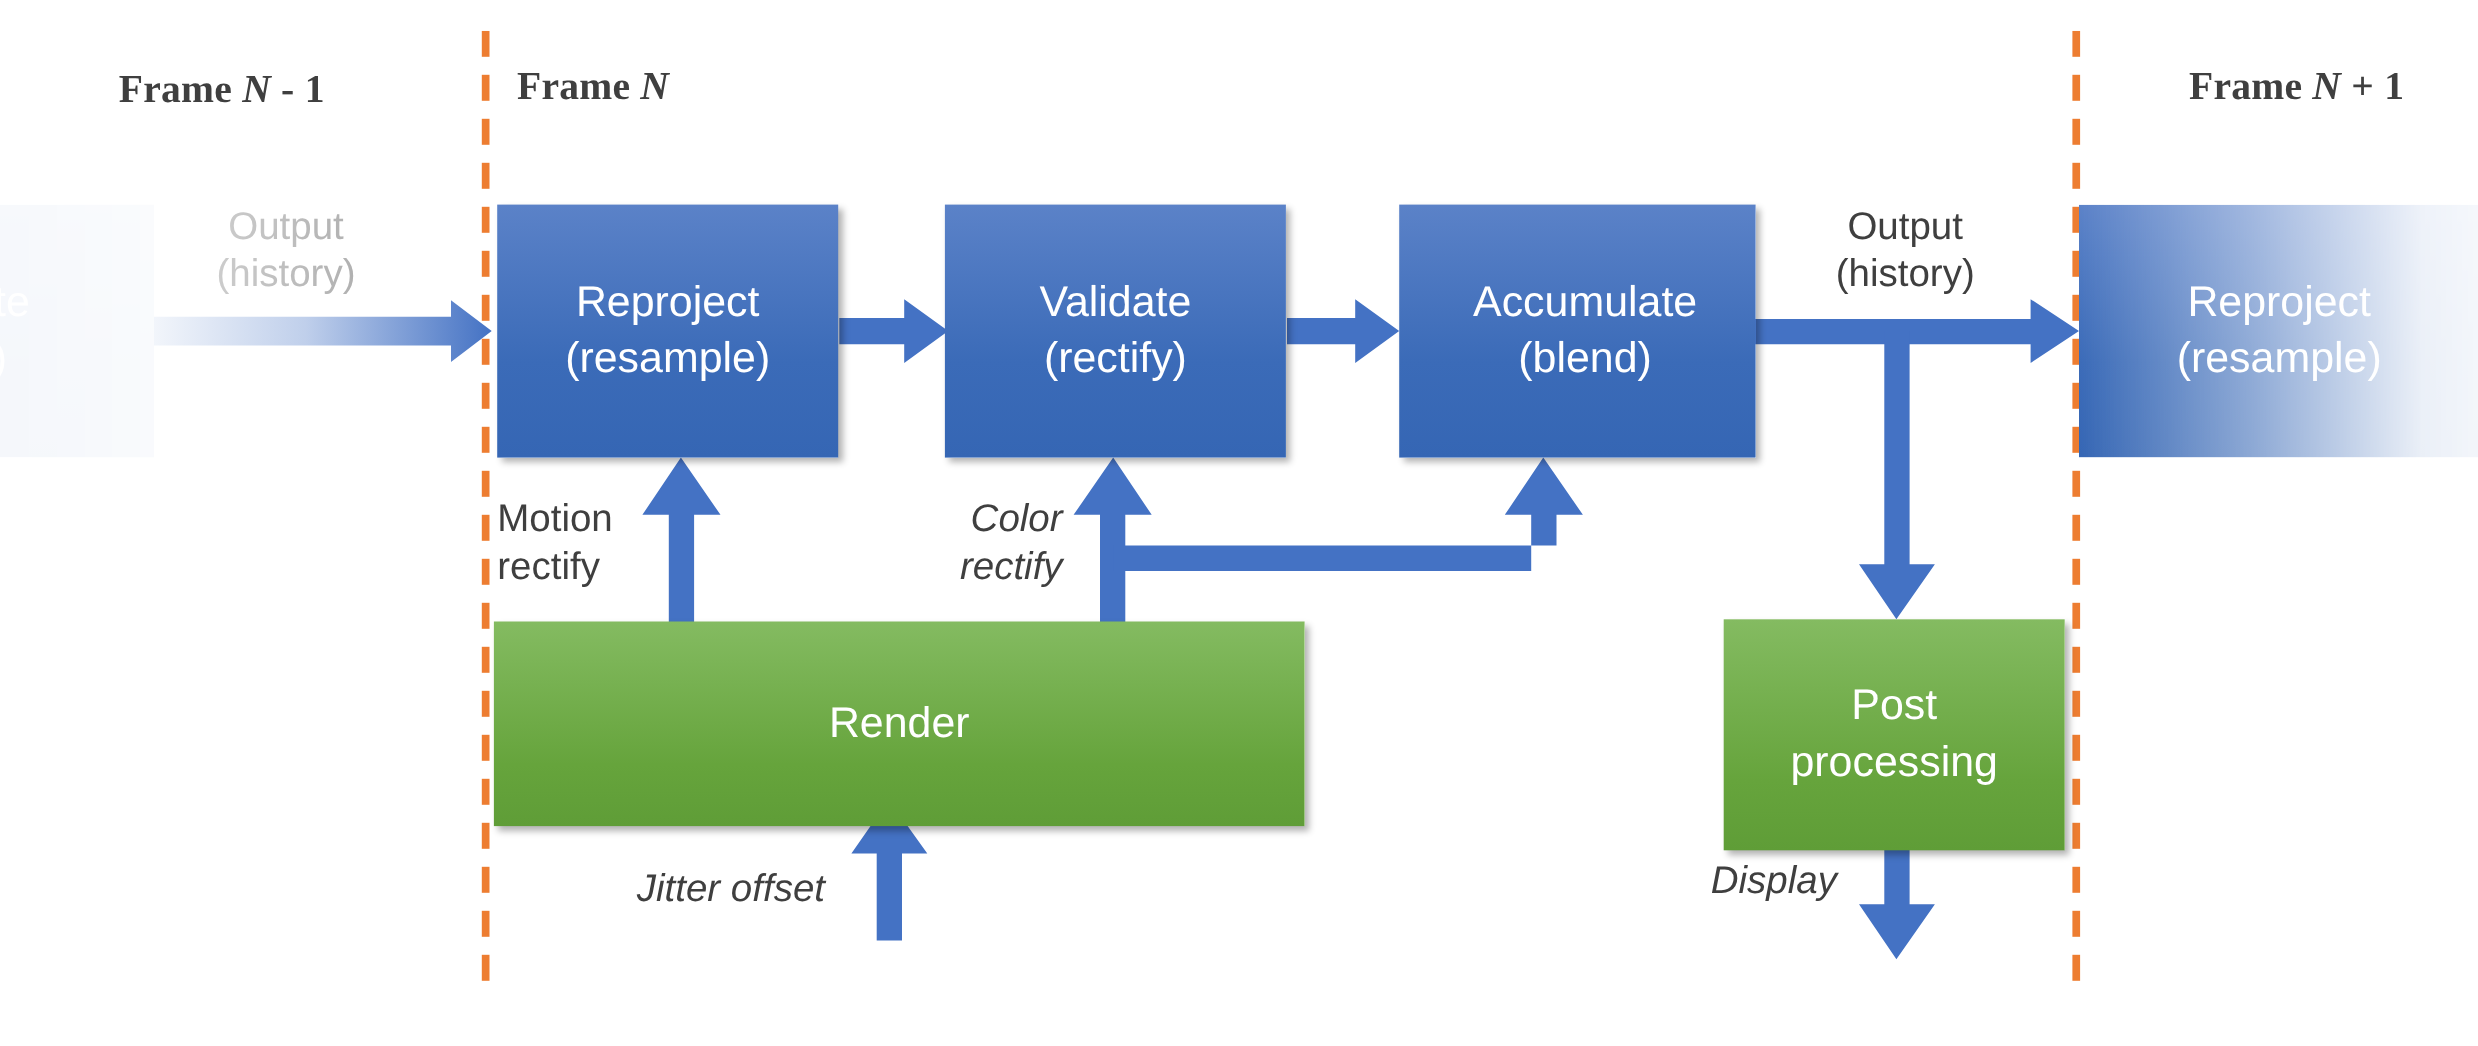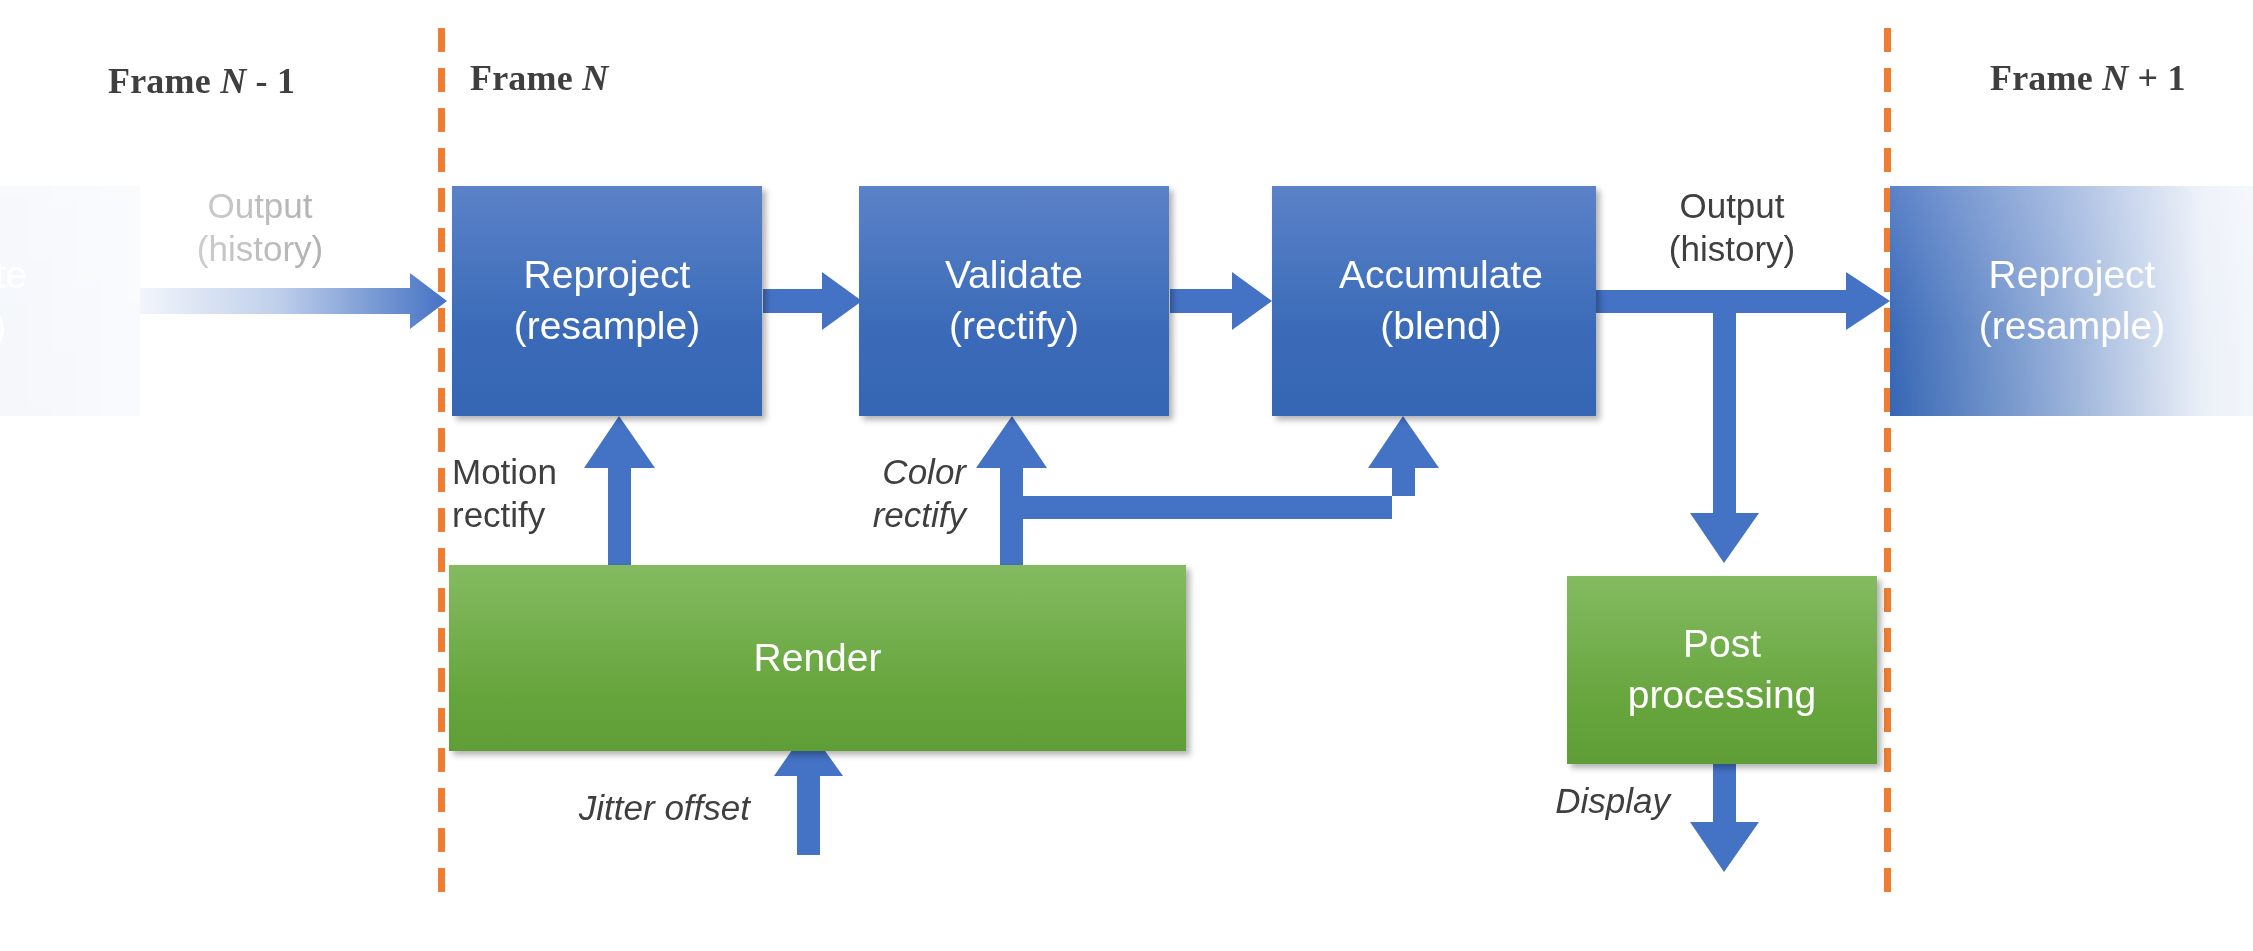--- a/index.html
+++ b/index.html
@@ -194,21 +194,21 @@
       <span class="lbl">(blend)</span>
     </div>
   </div>
 
   <div class="box green" style="left:449px; top:565px; width:737px; height:186px;">
     <div>
       <span class="lbl">Render</span>
     </div>
   </div>
 
-  <div class="box green" style="left:1567px; top:563px; width:310px; height:188px;margin-top:13px;">
+  <div class="box green" style="left:1567px; top:563px; width:310px; height:210px;">
     <div>
       <span class="lbl">Post</span>
       <span class="lbl">processing</span>
     </div>
   </div>
 
   <div class="box fade-right" style="left:1890px; top:186px; width:390px; height:230px;">
     <div style="margin-left:-26px;">
       <span class="lbl">Reproject</span>
       <span class="lbl">(resample)</span>

